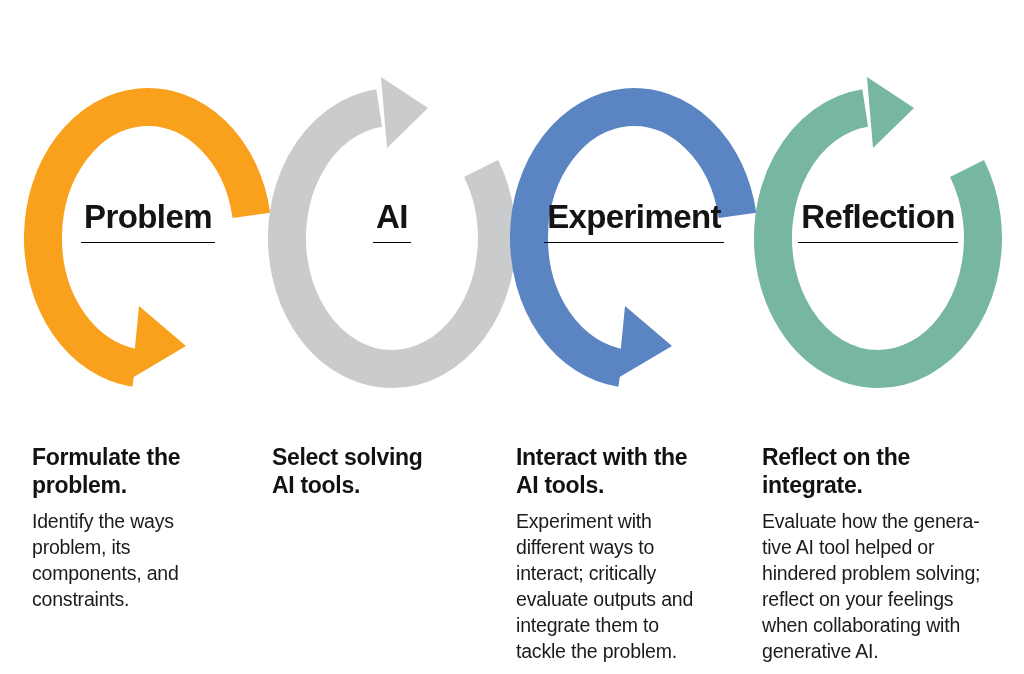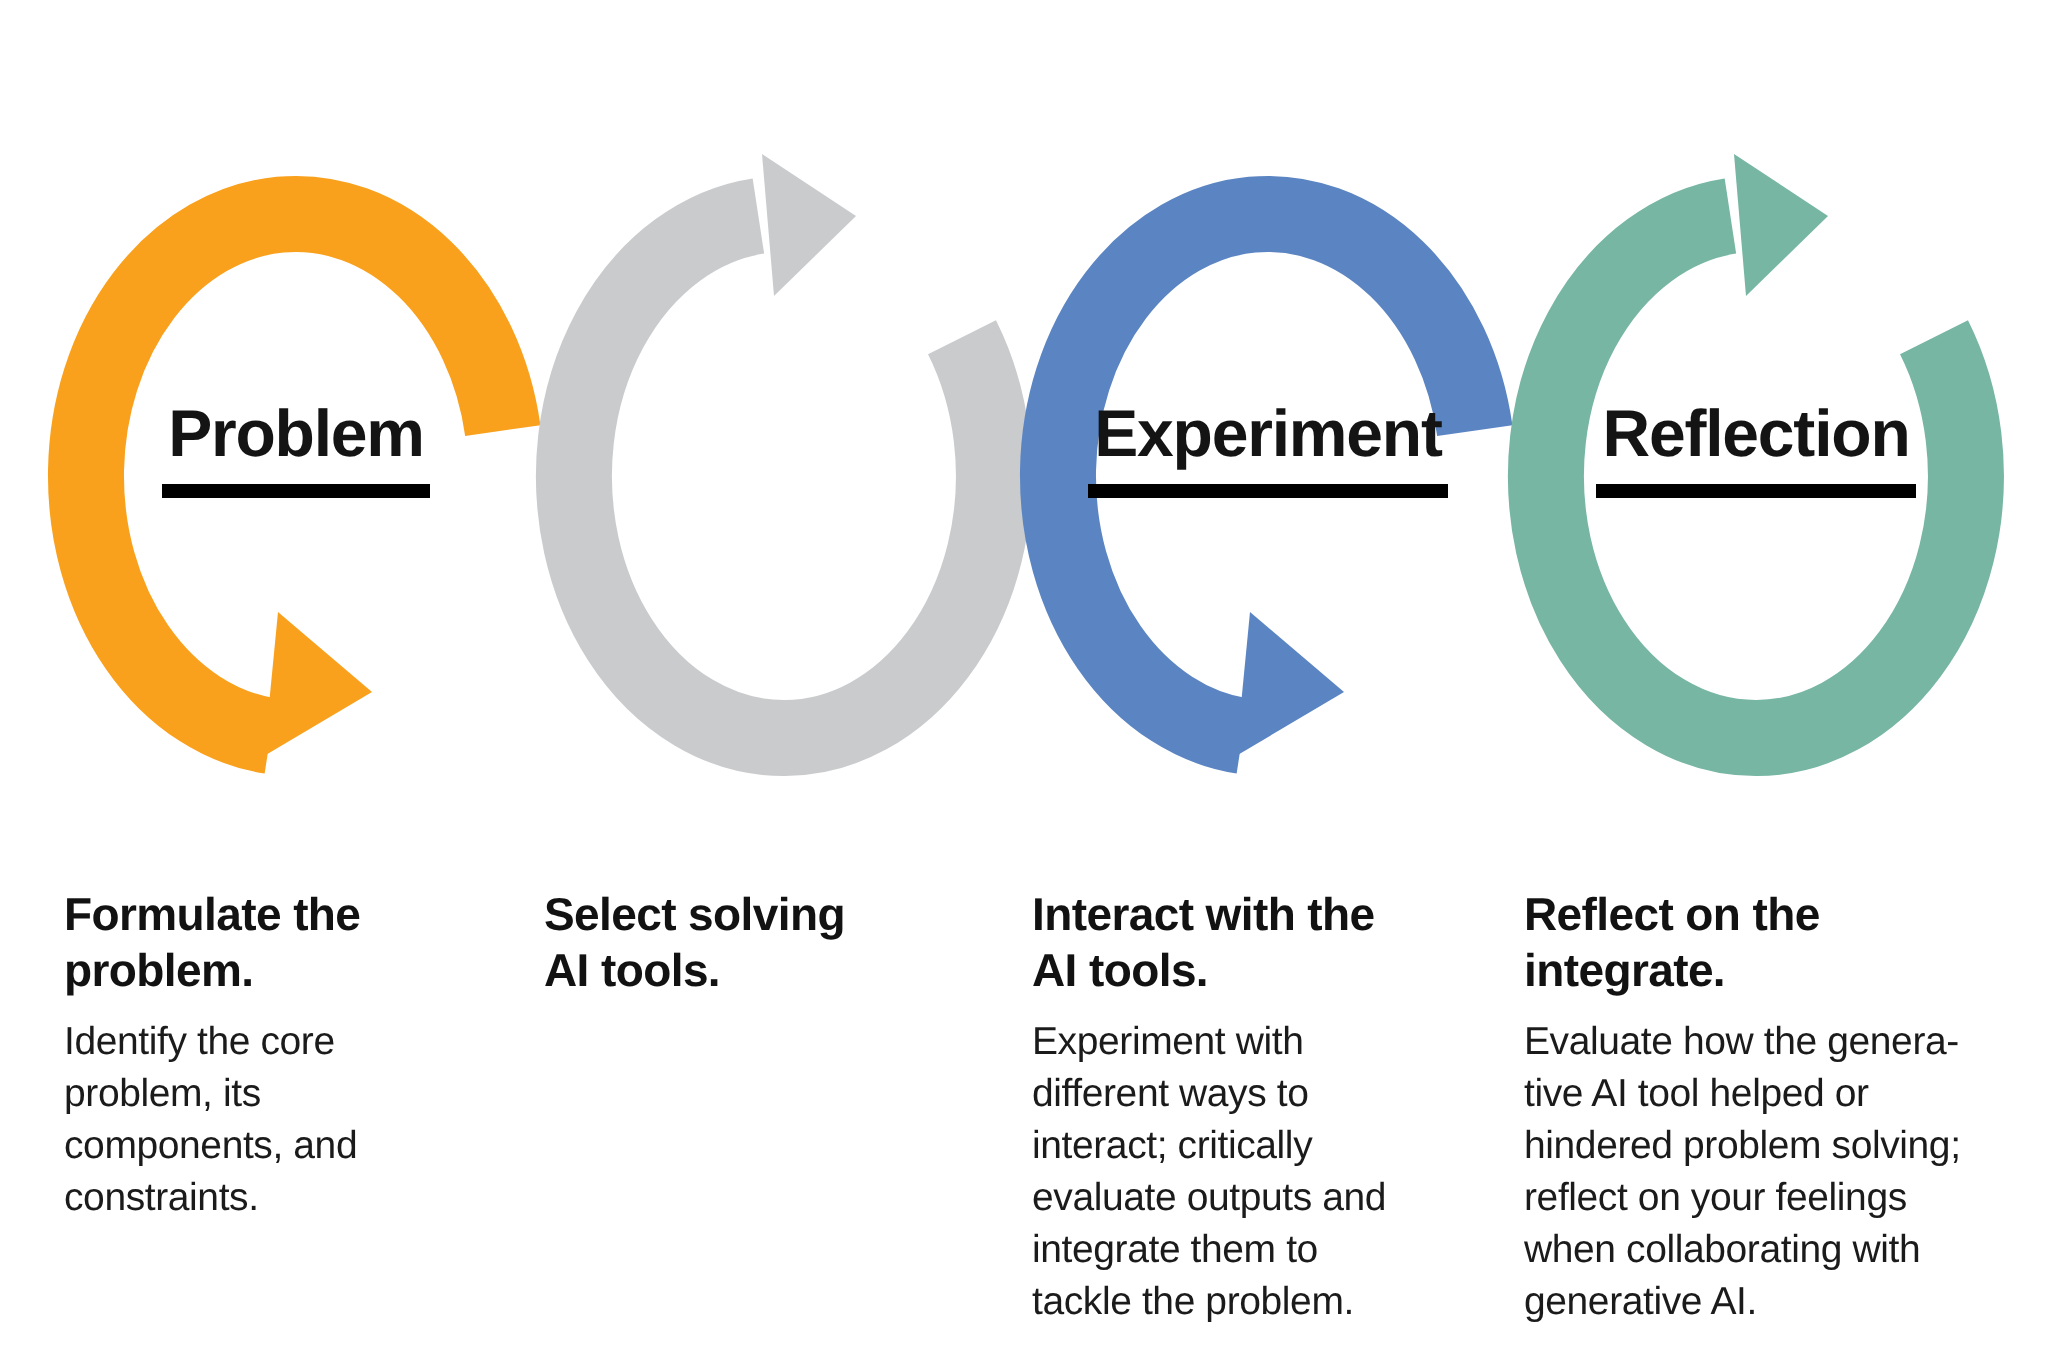--- a/index.html
+++ b/index.html
@@ -21,21 +21,21 @@
     pointer-events: none;
   }
   .stage-title span {
     display: inline-block;
     font-size: 33px;
     font-weight: 700;
     letter-spacing: -0.6px;
     line-height: 1.0;
     color: #141414;
     padding: 0 3px 9px 3px;
-    border-bottom: 7px solid #000000;
+    border-bottom: 1px solid #000000;
   }
   .stage-desc {
     position: absolute;
     top: 427px;
     width: 250px;
   }
   .stage-desc h3 {
     margin: 16px 0 9px 0;
     font-size: 23px;
     line-height: 28px;
@@ -86,31 +86,34 @@
 
     <g>
       <path d="M 967 168.6 A 105 131 0 1 1 865.2 108" fill="none" stroke-width="38" stroke-linecap="butt" stroke="#76B6A3"></path>
       <polygon points="867,77 873,148 914,108" fill="#76B6A3"></polygon>
     </g>
   </svg>
 
   <div class="stage-title title-1">
     <span>Problem</span>
   </div>
+  <div class="stage-title title-2">
+    <span>AI</span>
+  </div>
   <div class="stage-title title-3">
     <span>Experiment</span>
   </div>
   <div class="stage-title title-4">
     <span>Reflection</span>
   </div>
 
   <div class="stage-desc desc-1">
     <h3>Formulate the
 problem.</h3>
-    <p>Identify the core
+    <p>Identify the ways
 problem, its
 components, and
 constraints.</p>
   </div>
   <div class="stage-desc desc-2">
     <h3>Select solving
 AI tools.</h3>
   </div>
   <div class="stage-desc desc-3">
     <h3>Interact with the

